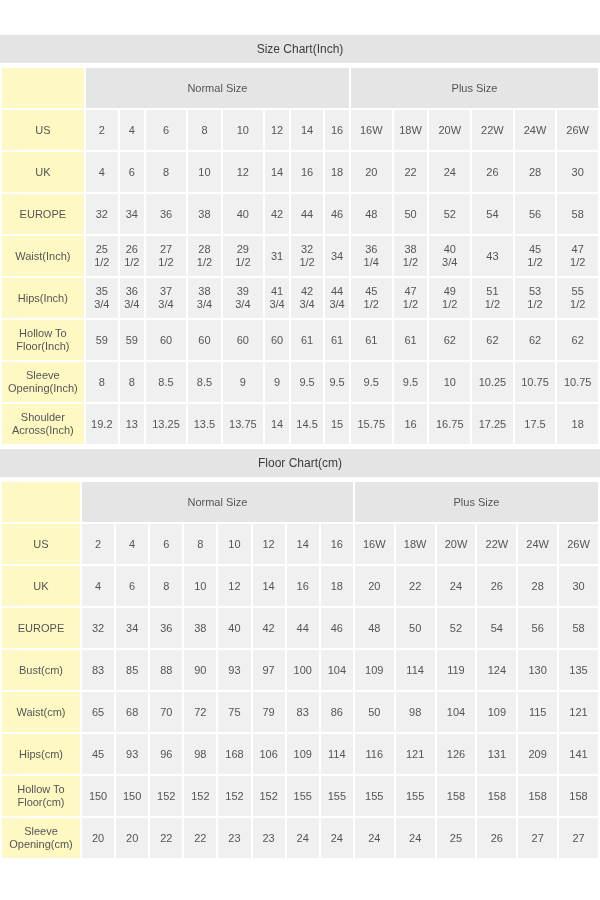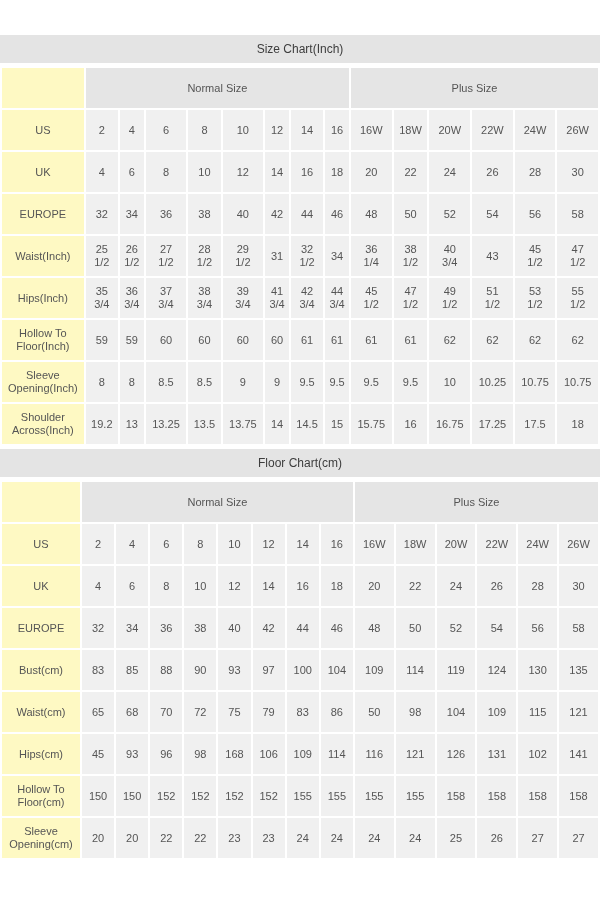--- a/index.html
+++ b/index.html
@@ -315,21 +315,21 @@
             <td class="data-cell">96</td>
             <td class="data-cell">98</td>
             <td class="data-cell">168</td>
             <td class="data-cell">106</td>
             <td class="data-cell">109</td>
             <td class="data-cell">114</td>
             <td class="data-cell">116</td>
             <td class="data-cell">121</td>
             <td class="data-cell">126</td>
             <td class="data-cell">131</td>
-            <td class="data-cell">102</td>
+            <td class="data-cell">209</td>
             <td class="data-cell">141</td>
           </tr>
           <tr>
             <td class="label-cell">Hollow To Floor(cm)</td>
             <td class="data-cell">150</td>
             <td class="data-cell">150</td>
             <td class="data-cell">152</td>
             <td class="data-cell">152</td>
             <td class="data-cell">152</td>
             <td class="data-cell">152</td>

